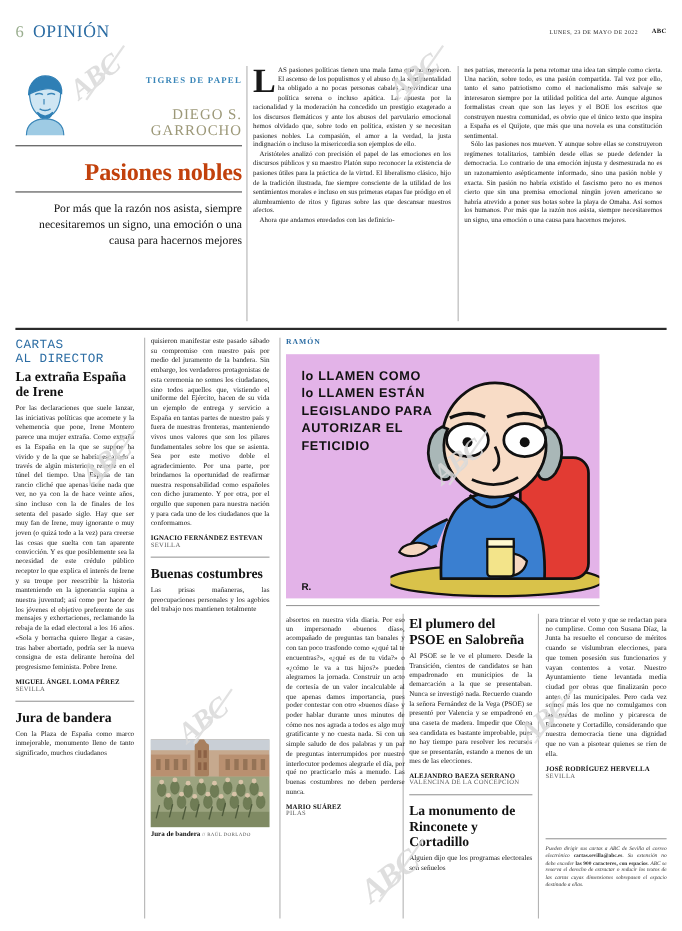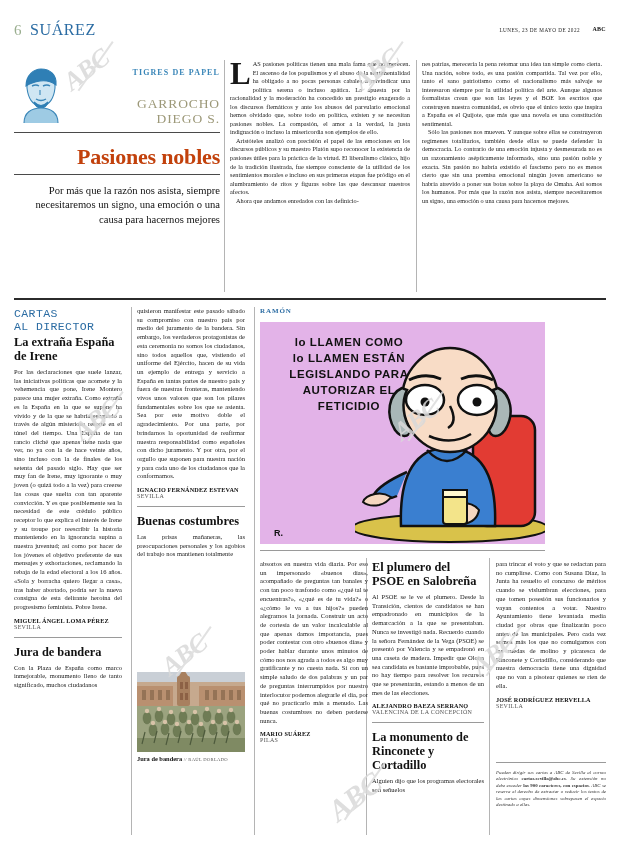--- a/index.html
+++ b/index.html
@@ -277,21 +277,20 @@
     font-family: "Liberation Serif", serif;
   }
   #cartoon {
     position: absolute;
     left: 260px;
     top: 322px;
     width: 285px;
     height: 222px;
     background: #e3b3e8;
     overflow: hidden;
-    text-align: center;
   }
   #cartoon-caption {
     position: absolute;
     left: 14px;
     top: 12px;
     width: 150px;
     font-size: 11.5px;
     line-height: 16px;
     letter-spacing: .6px;
     color: #111;
@@ -366,21 +365,21 @@
     width: 110px;
     height: 1px;
     background: #9a9a9a;
   }
 </style>
 </head>
 <body>
 
 <div id="masthead">
   <span id="folio">6</span>
-  <span id="section-name">SUÁREZ</span>
+  <span id="section-name">OPINIÓN</span>
   <span id="dateline">LUNES, 23 DE MAYO DE 2022</span>
   <span id="paper-logo">ABC</span>
 </div>
 
 <div id="opinion-article">
 
   <div id="col-byline">
     <div id="portrait">
       <svg width="46" height="58" viewBox="0 0 46 58" aria-hidden="true">
         <g fill="none" stroke="#3a86b8" stroke-width="1.1">
@@ -390,22 +389,22 @@
           <path d="M25 20 q4 -2 7 0" stroke-width="1.4"></path>
           <path d="M22 24 v5"></path>
           <path d="M18 33 q5 3 10 0" stroke-width="1.4"></path>
           <path d="M16 36 q7 7 14 0 q-2 6 -7 6 q-5 0 -7 -6 Z" fill="#2f7fb5" stroke="#2f7fb5"></path>
           <path d="M6 57 C6 47, 13 42, 23 42 C33 42, 40 47, 40 57" fill="#9ecbe4" stroke="#3a86b8"></path>
         </g>
       </svg>
     </div>
     <div id="kicker">TIGRES DE PAPEL</div>
     <div id="author">
+      <div>DIEGO S.</div>
       <div>GARROCHO</div>
-      <div>DIEGO S.</div>
     </div>
     <div id="rule-above-title"></div>
     <h1 id="headline">Pasiones nobles</h1>
     <div id="rule-below-title"></div>
     <div id="standfirst">Por más que la razón nos asista, siempre necesitaremos un signo, una emoción o una causa para hacernos mejores</div>
   </div>
 
   <div class="vline" style="left:210px; top:0; height:232px;"></div>
   <div class="vline" style="left:402px; top:0; height:232px;"></div>
 

